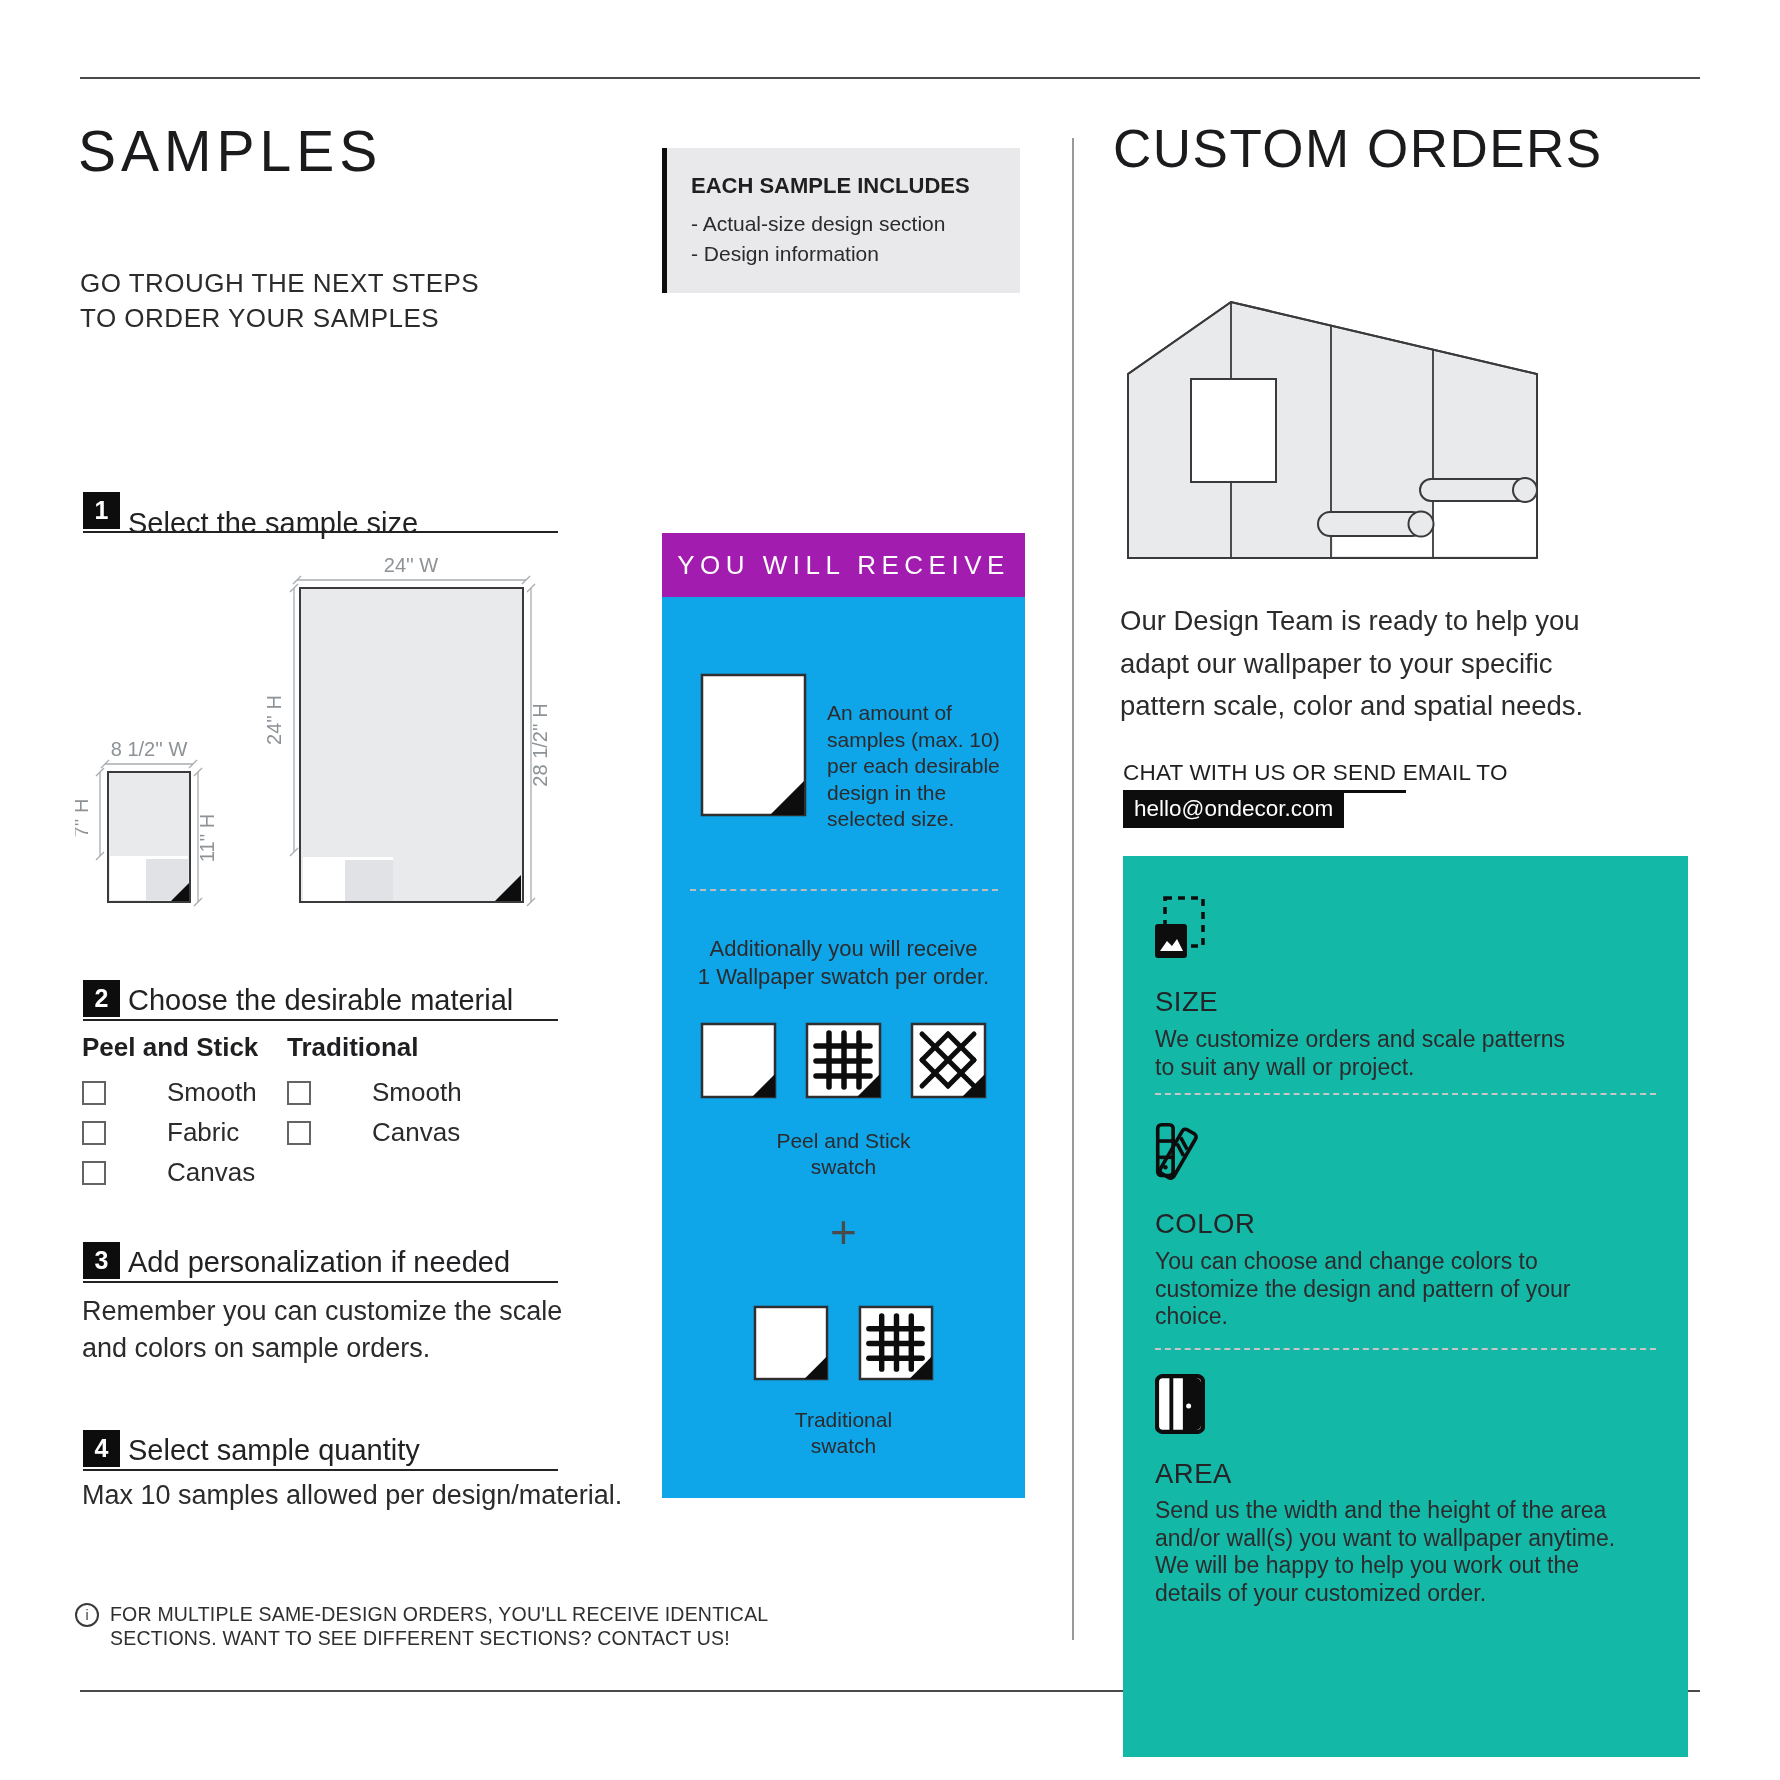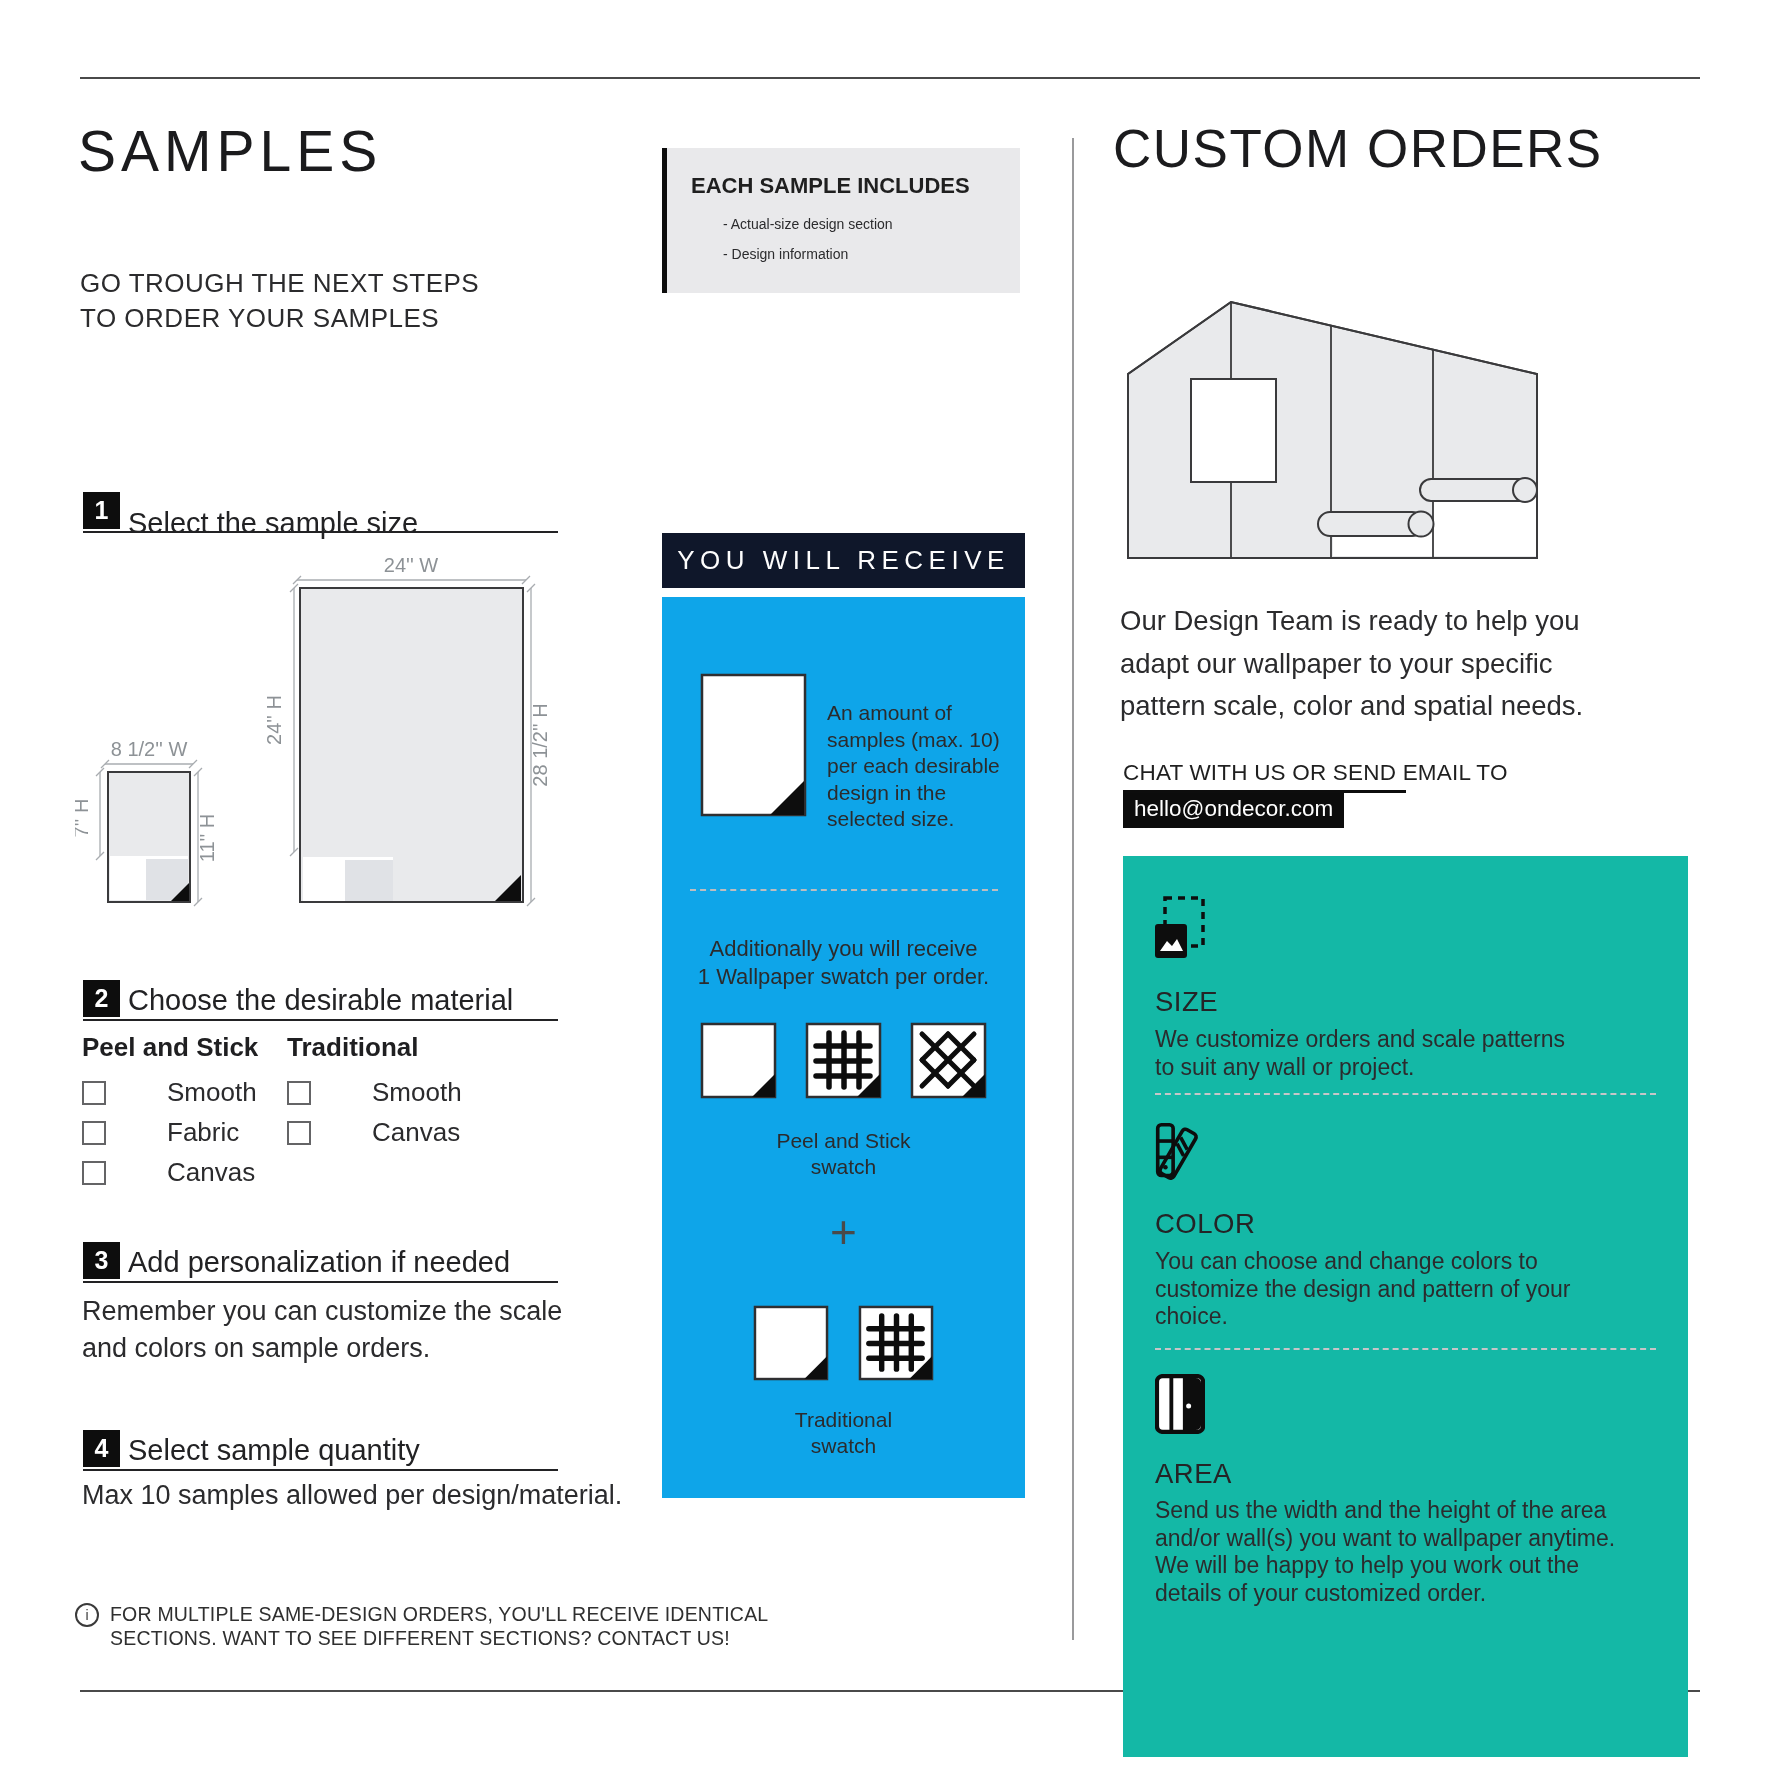--- a/index.html
+++ b/index.html
@@ -13,21 +13,21 @@
   #bottom-rule{left:80px;top:1690px;width:1620px;height:2px;background:#4a4a4a;}
   #v-divider{left:1072px;top:138px;width:2px;height:1502px;background:#9a9a9c;}
 
   
   #samples-title{left:78px;top:118px;font-size:57px;letter-spacing:5px;color:#1b1b1d;}
   #samples-intro{left:80px;top:266px;font-size:26px;line-height:35px;letter-spacing:0.5px;color:#2b2b2d;}
 
   #includes-box{left:662px;top:148px;width:307px;background:#e9e9eb;border-left:5px solid #0d0d0d;
                 padding:25px 22px 24px 24px;}
   #includes-title{font-size:22px;font-weight:bold;color:#1f1f1f;margin-bottom:10px;}
-  .inc-item{font-size:14px;line-height:30px;color:#2b2b2d;padding-left:13px;text-indent:-13px;margin-left:32px;}
+  .inc-item{font-size:21px;line-height:30px;color:#2b2b2d;padding-left:13px;text-indent:-13px;}
 
   .step-num{width:37px;height:37px;background:#0d0d0d;color:#ffffff;font-size:25px;font-weight:bold;
             display:flex;align-items:center;justify-content:center;}
   .step-label{font-size:29px;color:#222224;}
   .step-rule{width:475px;height:2px;background:#222224;}
   #step1-num{left:83px;top:492px;} #step1-label{left:128px;top:480px;margin-top:27px;} #step1-rule{left:83px;top:531px;}
   #step2-num{left:83px;top:980px;} #step2-label{left:128px;top:984px;} #step2-rule{left:83px;top:1019px;}
   #step3-num{left:83px;top:1242px;} #step3-label{left:128px;top:1246px;} #step3-rule{left:83px;top:1281px;}
   #step4-num{left:83px;top:1430px;} #step4-label{left:128px;top:1434px;} #step4-rule{left:83px;top:1469px;}
 
@@ -43,21 +43,21 @@
   #step3-note{left:82px;top:1293px;font-size:27px;line-height:37px;}
   #step4-note{left:82px;top:1480px;font-size:27px;}
 
   #footnote{left:75px;top:1602px;display:flex;align-items:flex-start;}
   #footnote-icon{width:20px;height:20px;border:2px solid #3a3a3a;border-radius:50%;
                  font-size:14px;font-style:normal;display:flex;align-items:center;justify-content:center;
                  color:#3a3a3a;margin-top:1px;flex:0 0 auto;}
   #footnote-text{margin-left:11px;font-size:19.5px;line-height:24px;letter-spacing:0.2px;color:#2f2f2f;}
 
   
-  #receive-header{left:662px;top:533px;width:363px;height:55px;background:#0f172a;color:#fdfdfd;
+  #receive-header{left:662px;top:533px;width:363px;height:64px;background:#a21caf;color:#fdfdfd;
                   font-size:26px;letter-spacing:5.5px;display:flex;align-items:center;justify-content:center;}
   #receive-panel{left:662px;top:597px;width:363px;height:901px;background:#0ea5e9;}
   #page-icon{left:38px;top:76px;}
   #amount-text{left:165px;top:103px;width:190px;font-size:21px;line-height:26.5px;}
   #receive-divider{left:28px;top:292px;width:308px;border-top:2px dashed #bdbdbf;}
   #additional-text{left:0;top:338px;width:363px;text-align:center;font-size:22px;line-height:28px;}
   .swatch-row{left:0;width:363px;display:flex;justify-content:center;}
   #swatch-row-1{top:425px;gap:28px;} #swatch-row-2{top:708px;gap:29px;}
   #peel-caption{left:0;top:531px;width:363px;text-align:center;font-size:21px;line-height:25.5px;}
   #plus-sign{left:0;top:608px;width:363px;text-align:center;font-size:46px;font-weight:400;color:#4a4a4a;}

